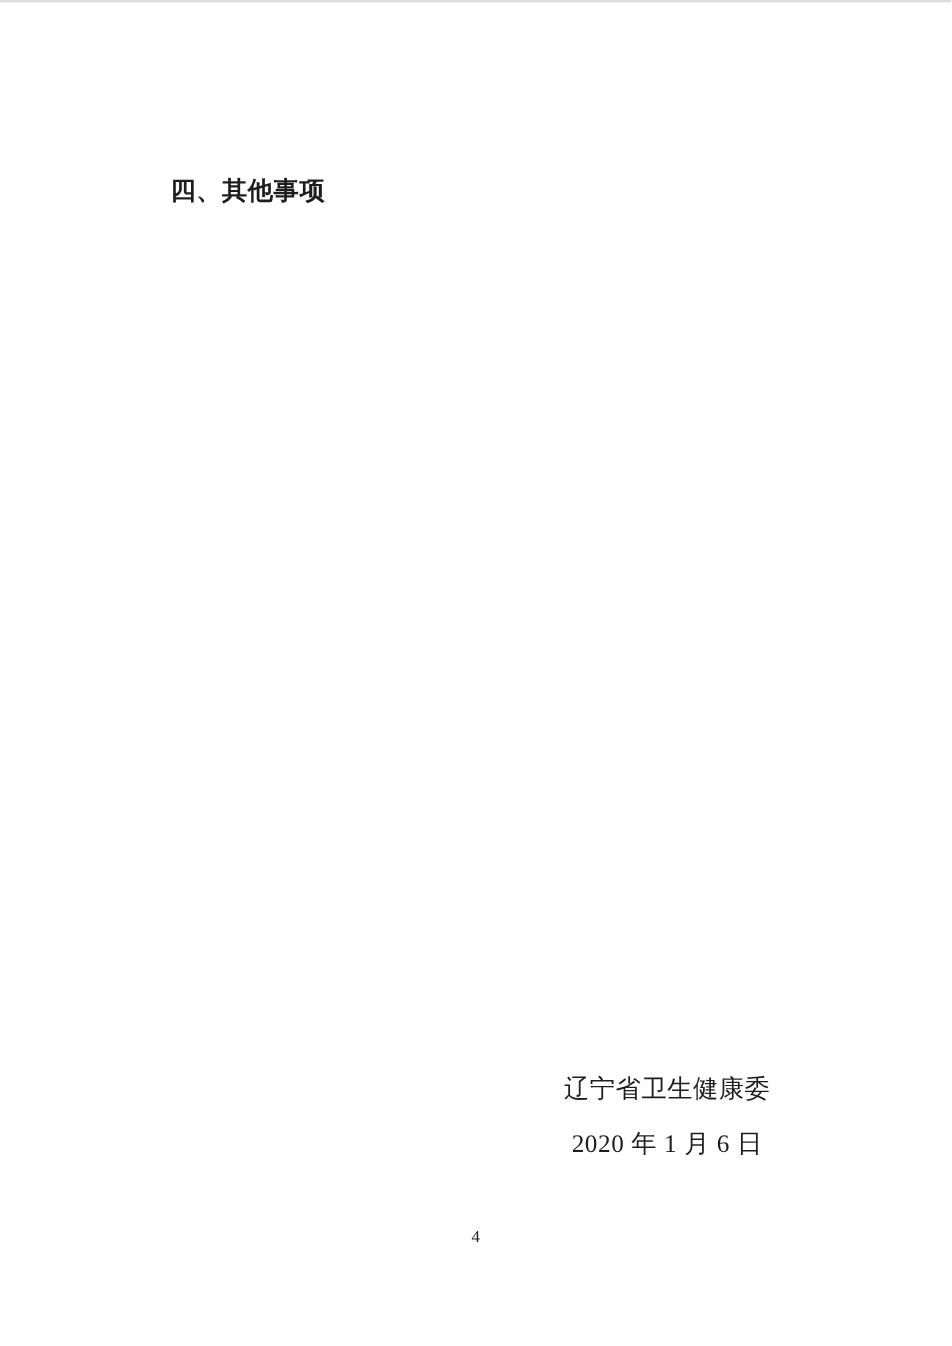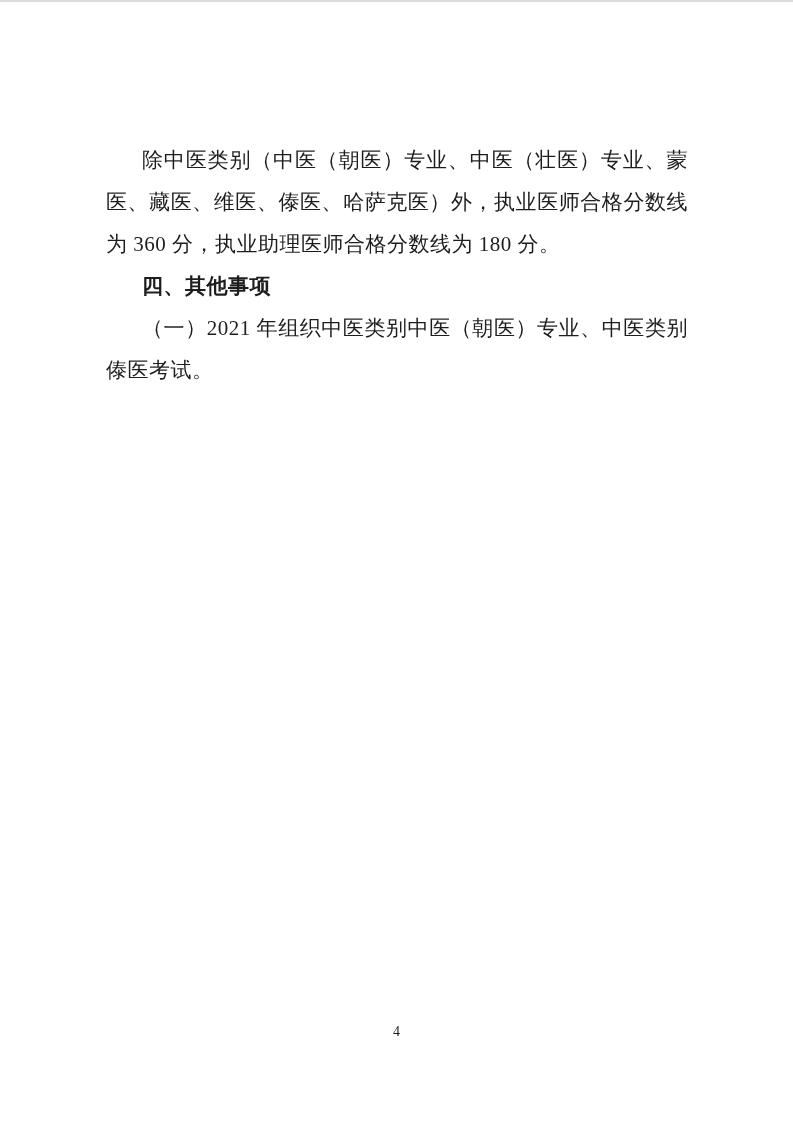--- a/index.html
+++ b/index.html
@@ -60,21 +60,23 @@
       font-size: 14px;
       color: #1d1d1d;
     }
   </style>
 </head>
 <body>
 
 <div class="page">
 
   <div class="content">
-    <p>除中医类别（中医（朝医）专业、中医（壮医）专业、蒙医、藏医、维医、傣医、哈萨克医）外，执业医师合格分数线为 360 分，执业助理医师合格分数线为 180 分。</p>
     <h2>四、其他事项</h2>
-    <p>（一）2021 年组织中医类别中医（朝医）专业、中医类别傣医考试。</p>
   </div>
 
+  <div class="signature">
+    <div>辽宁省卫生健康委</div>
+    <div>2020 年 1 月 6 日</div>
+  </div>
 
   <div class="page-number">4</div>
 
 </div>
 
 </body></html>

